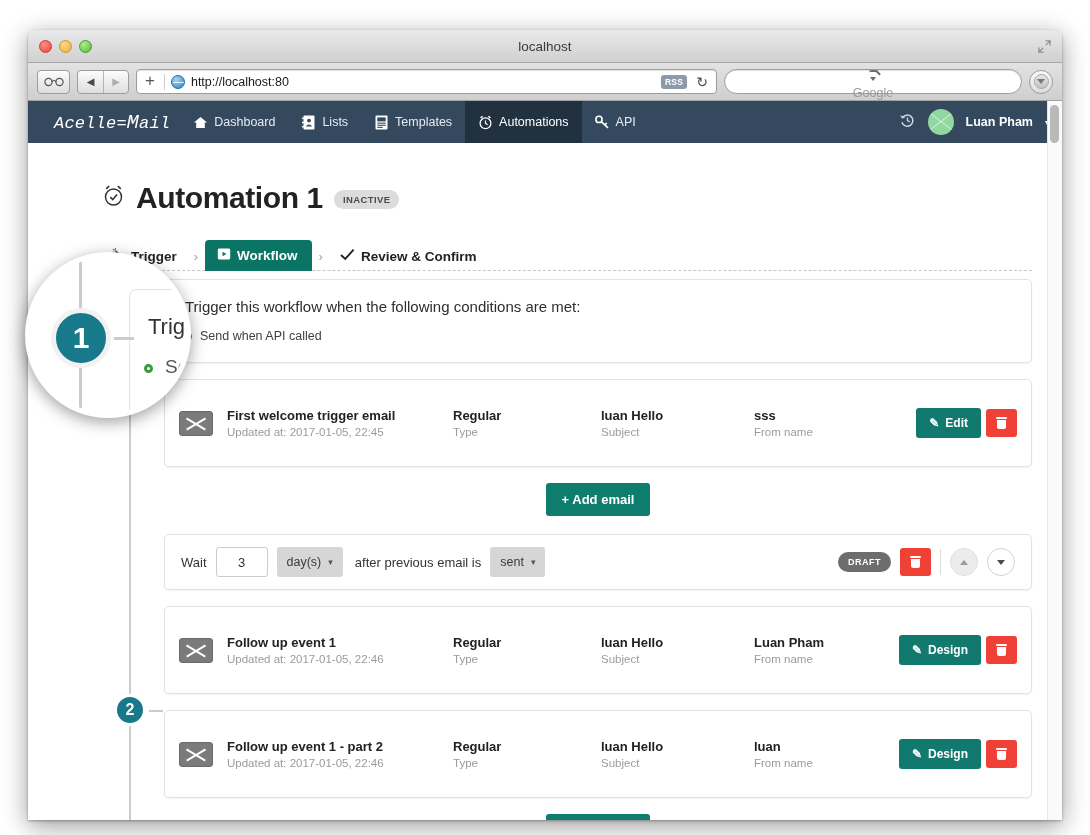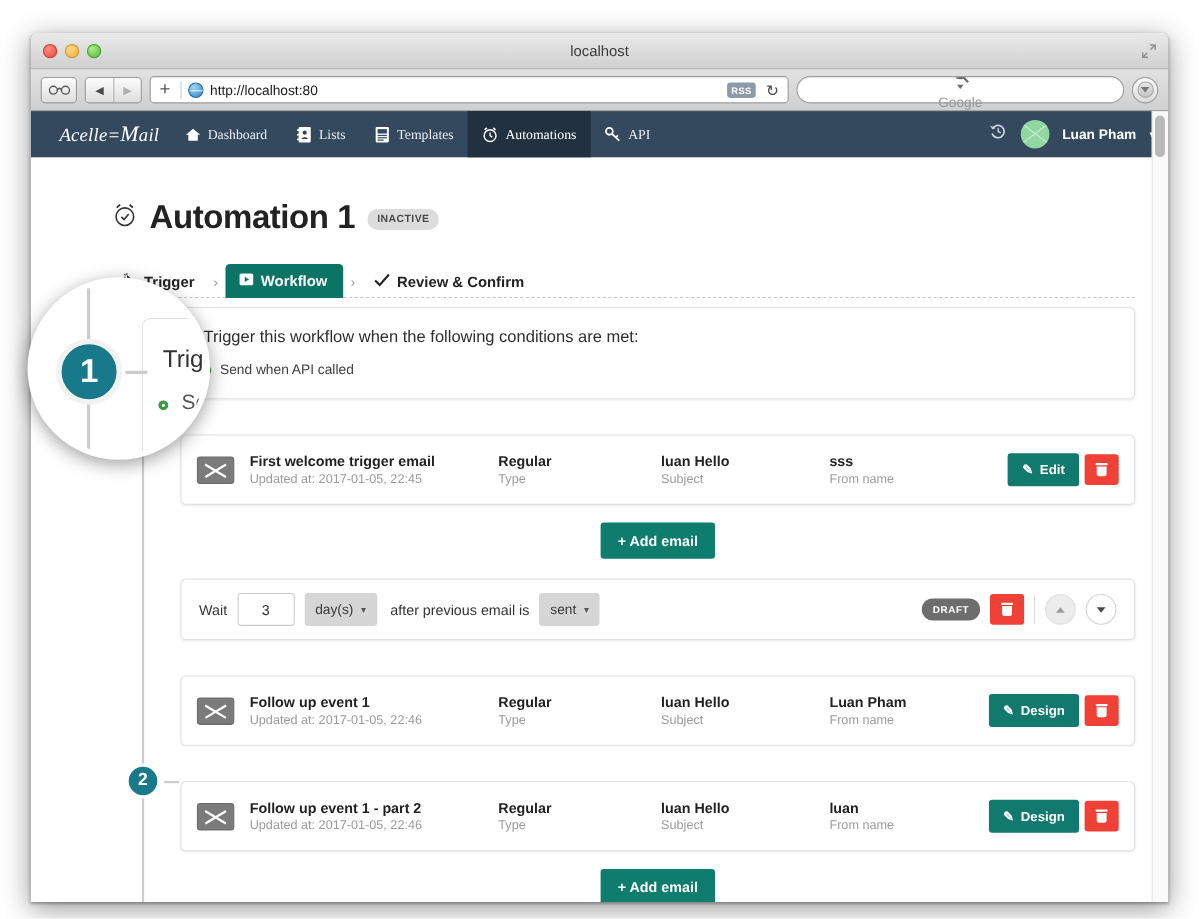--- a/index.html
+++ b/index.html
@@ -104,28 +104,28 @@
 
   
   .viewport { position: relative; height: 719px; background: #fff; overflow: hidden; }
 
   .appnav {
     height: 42px; background: #34495e; display: flex; align-items: center;
     padding-left: 12px; position: relative;
   }
   .brand {
     color: #fff; font-size: 17px; font-style: italic;
-    font-family: Liberation Serif, serif;
+    font-family: Liberation Mono, monospace;
     padding: 0 10px 0 14px; letter-spacing: .2px; white-space: nowrap;
   }
   .brand .m { font-size: 20px; }
   .navitem {
     height: 42px; display: flex; align-items: center; gap: 6px;
     padding: 0 13px; color: #e7ecf1; font-size: 12.5px; white-space: nowrap;
-    font-family: Liberation Serif, serif;
+    font-family: Liberation Sans, sans-serif;
   }
   .navitem.active { background: #22313f; color: #fff; }
   .navicon { display:flex; align-items:center; justify-content:center; width:15px; height:15px; }
   .nav-right { position: absolute; right: 12px; top: 0; height: 42px; display: flex; align-items: center; gap: 12px; }
   .hist-ico { color: #cfd8e0; }
   .avatar { width: 26px; height: 26px; border-radius: 50%; background: #90d8a0; position: relative; overflow: hidden;}
   .avatar::before, .avatar::after{ content:""; position:absolute; left:-2px; top:12px; width:30px;height:1.2px;
      background:rgba(255,255,255,.55); transform:rotate(37deg);}
   .avatar::after{ transform:rotate(-37deg); }
   .uname { color:#fff; font-size:12.5px; font-weight:bold; }
@@ -169,21 +169,21 @@
 
   .card {
     margin-left: 62px; background: #fff; border: 1px solid #e2e2e2; border-radius: 5px;
     box-shadow: 0 1px 2px rgba(0,0,0,.05);
   }
   .trigger-card { padding: 18px 20px 20px 20px; height: 84px; }
   .trigger-head { font-size: 15px; color: #2e2e2e; margin-bottom: 14px; }
   .trigger-cond { display: flex; align-items: center; gap: 8px; font-size: 12.5px; color: #404040; }
   .dot-o { width: 7px; height: 7px; border-radius: 50%; border: 2px solid #3d9a3d; }
 
-  .email-card { margin-top: 32px; display: flex; align-items: center; padding: 16px 14px; gap: 0; }
+  .email-card { margin-top: 16px; display: flex; align-items: center; padding: 28px 14px; gap: 0; }
   .env {
     width: 34px; height: 25px; background: #7b7b7b; border-radius: 3px;
     position: relative; flex: 0 0 auto; margin-right: 14px; border: 1px solid #6b6b6b;
   }
   .env::before, .env::after {
     content: ""; position: absolute; width: 22px; height: 1.6px; background: #fff;
     left: 5px; top: 11px;
   }
   .env::before { transform: rotate(31deg); }
   .env::after  { transform: rotate(-31deg); }

